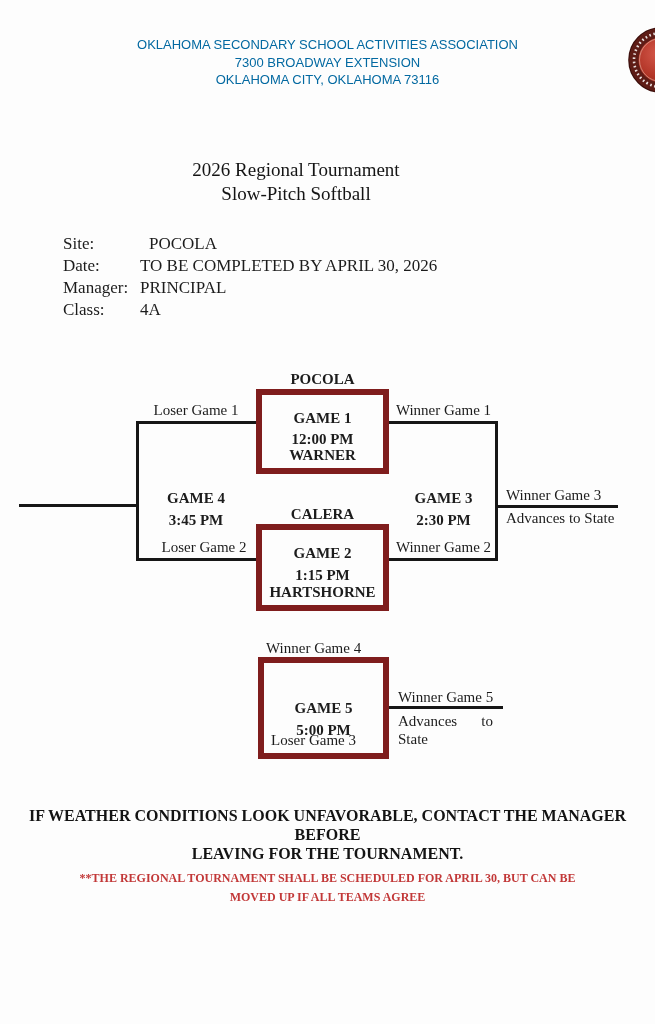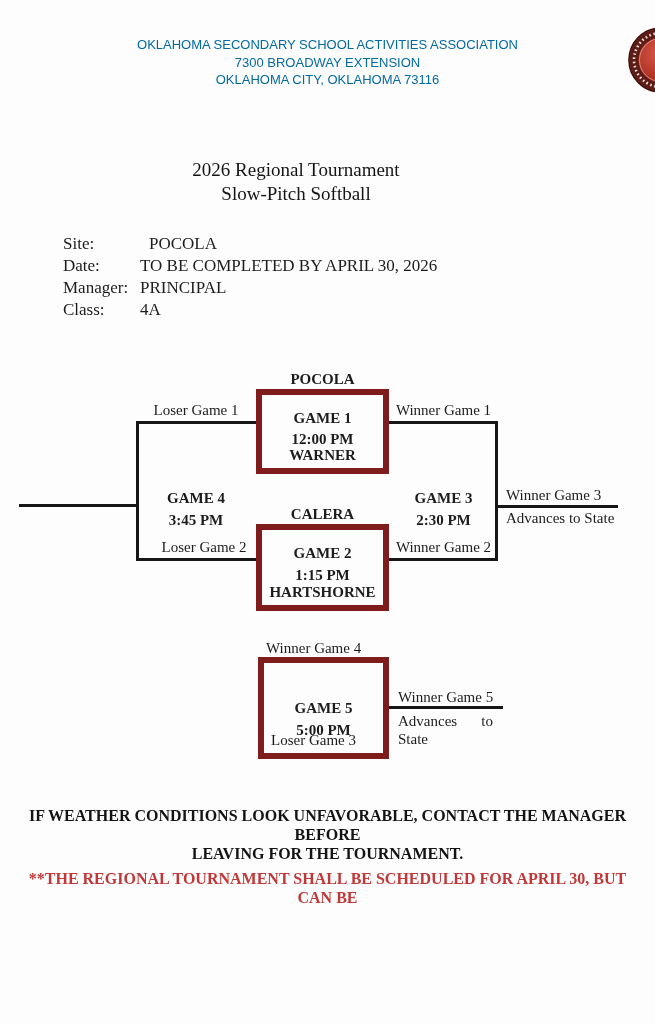--- a/index.html
+++ b/index.html
@@ -63,21 +63,21 @@
   }
   .justified{width:95px;text-align:justify;}
   
   .weather-notice{
     position:absolute;left:10px;top:806px;width:635px;
     text-align:center;font-weight:bold;font-size:16px;line-height:19px;
     color:#131313;
   }
   .red-notice{
     position:absolute;left:10px;top:869px;width:635px;
-    text-align:center;font-weight:bold;font-size:16px;line-height:19px;
+    text-align:center;font-weight:bold;font-size:12px;line-height:19px;
     color:#c23838;
   }
 </style>
 </head>
 <body>
 
 <div id="doc">
 
   <div class="org-header">
     <div>OKLAHOMA SECONDARY SCHOOL ACTIVITIES ASSOCIATION</div>
@@ -167,15 +167,16 @@
   <div class="feed-label" style="left:398px;top:689px;">Winner Game 5</div>
   <div class="hline" style="left:389px;top:706px;width:114px;"></div>
   <div class="adv-note-wrap justified" style="left:398px;top:712px;">Advances to State</div>
 
   <div class="weather-notice">
     <div>IF WEATHER CONDITIONS LOOK UNFAVORABLE, CONTACT THE MANAGER BEFORE</div>
     <div>LEAVING FOR THE TOURNAMENT.</div>
   </div>
   <div class="red-notice">
     <div>**THE REGIONAL TOURNAMENT SHALL BE SCHEDULED FOR APRIL 30, BUT CAN BE</div>
+    <div>MOVED UP IF ALL TEAMS AGREE</div>
   </div>
 
 </div>
 
 </body></html>

